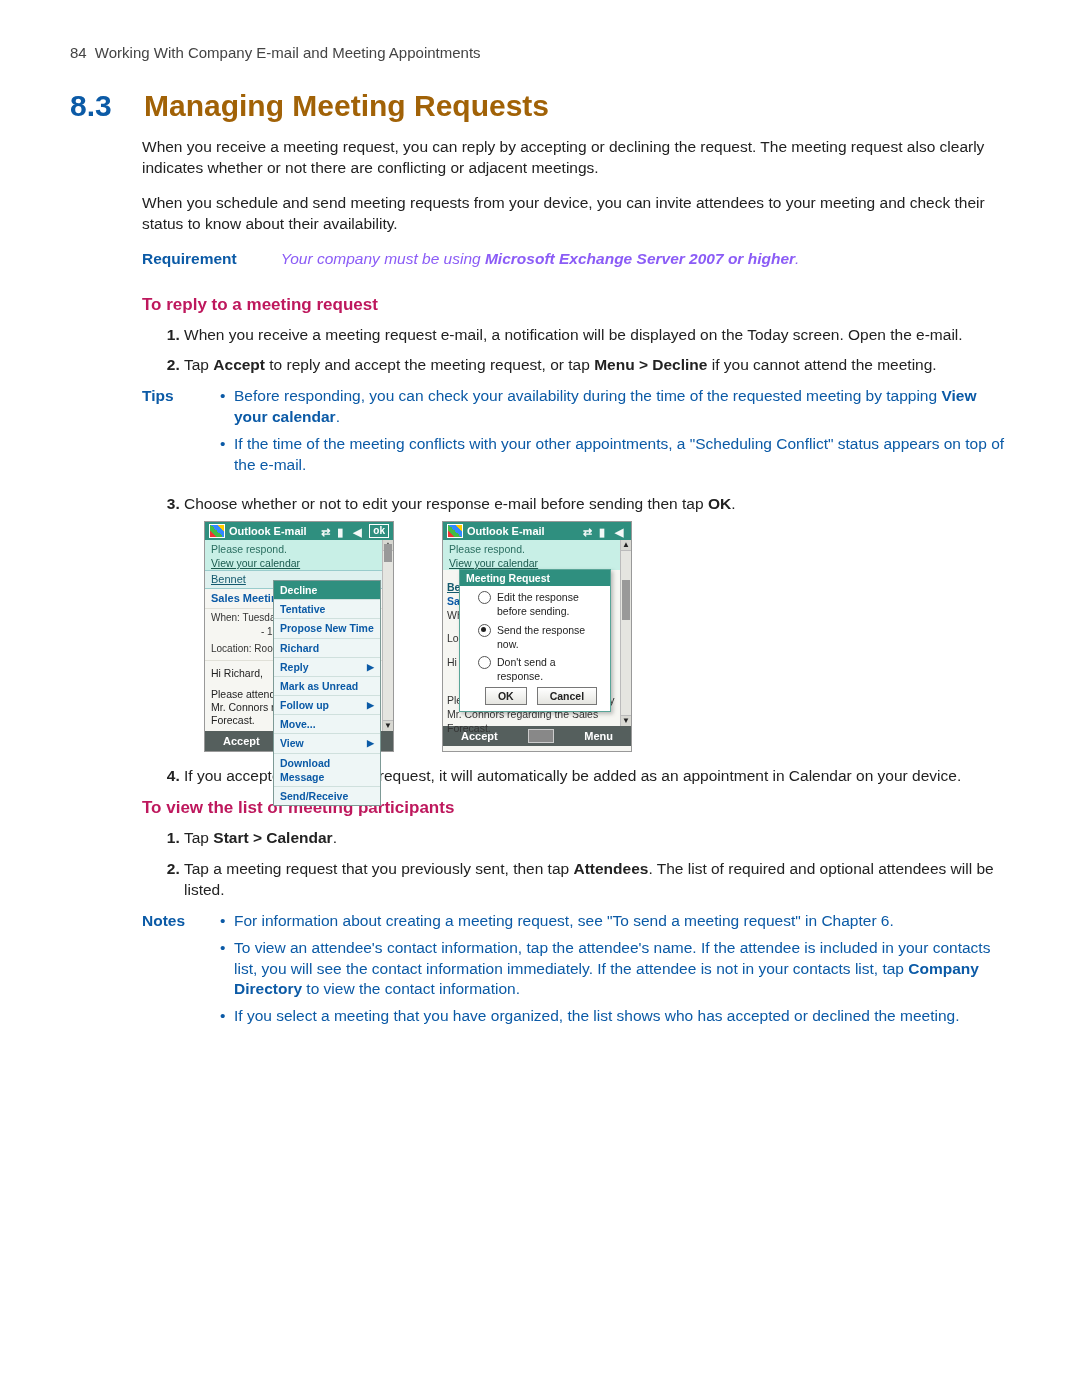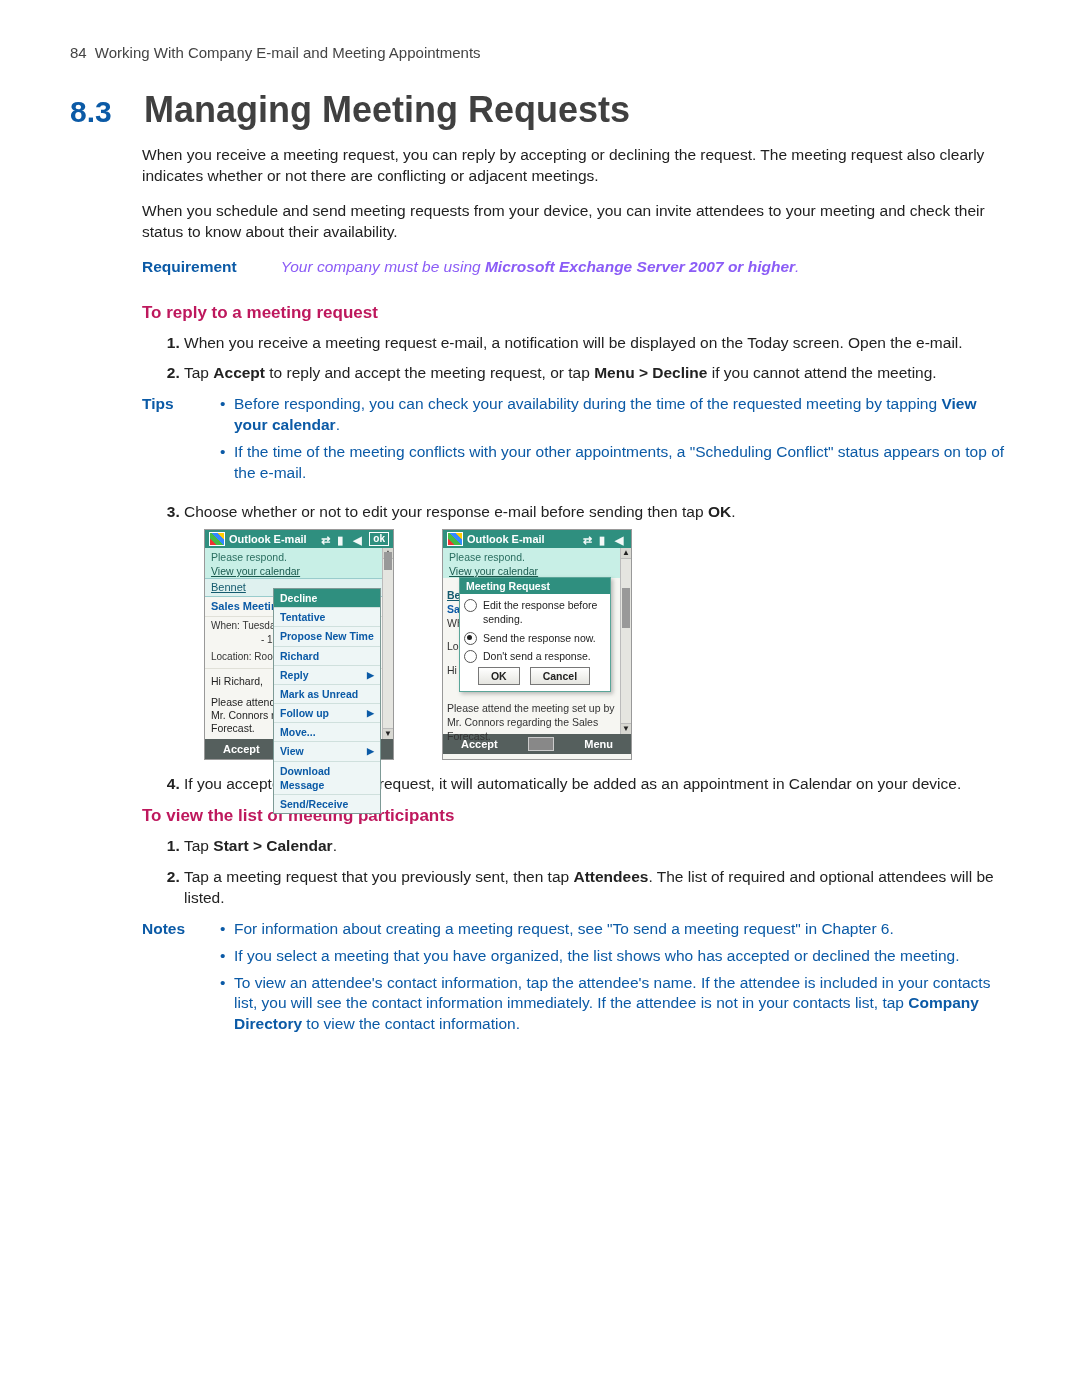--- a/index.html
+++ b/index.html
@@ -27,23 +27,23 @@
     align-items: baseline;
     gap: 18px;
   }
   .section-num {
     font-size: 30px;
     font-weight: 700;
     color: #0b5aa6;
     min-width: 56px;
   }
   .section-title {
-    font-size: 36px;
-    font-weight: 700;
-    color: #404040;
+    font-size: 30px;
+    font-weight: 700;
+    color: #a16207;
   }
   .body-block {
     margin-left: 72px;
     margin-top: 14px;
     font-size: 15.5px;
     line-height: 1.35;
     color: #222;
   }
   .para { margin: 0 0 14px 0; }
   .req-row {
@@ -221,21 +221,21 @@
     position: absolute;
     top: 29px; left: 16px; right: 20px;
     background: #fff;
     border: 1px solid #5aa598;
     box-shadow: 2px 2px 4px rgba(0,0,0,.25);
   }
   .dialog-title {
     background: #2f8f7f; color:#fff; font-weight:700;
     padding: 1px 6px; font-size: 10.5px;
   }
-  .dialog-body { padding: 4px 6px 6px 4px; }
+  .dialog-body { padding: 4px 6px 6px 18px; }
   .radio-row {
     display: flex; align-items: flex-start; gap: 6px;
     font-size: 10.5px; margin-bottom: 4px;
   }
   .radio {
     width: 11px; height: 11px; border: 1px solid #555; border-radius: 50%;
     display:inline-block; position:relative; flex-shrink:0; margin-top:1px;
   }
   .radio.checked::after {
     content:""; position:absolute; left:2px; top:2px; width:5px; height:5px;
@@ -451,21 +451,21 @@
       </li>
       <li>
         <span>Tap a meeting request that you previously sent, then tap </span><span class="b">Attendees</span><span>. The list of required and optional attendees will be listed.</span>
       </li>
     </ol>
 
     <div class="notes-row">
       <div class="notes-label">Notes</div>
       <ul class="blue-list">
         <li>For information about creating a meeting request, see "To send a meeting request" in Chapter 6.</li>
-        <li>If you select a meeting that you have organized, the list shows who has accepted or declined the meeting.</li>
         <li>
           <span>To view an attendee's contact information, tap the attendee's name. If the attendee is included in your contacts list, you will see the contact information immediately. If the attendee is not in your contacts list, tap </span><span class="blue-strong">Company Directory</span><span> to view the contact information.</span>
         </li>
+        <li>If you select a meeting that you have organized, the list shows who has accepted or declined the meeting.</li>
       </ul>
     </div>
 
   </div>
 </div>
 
 </body></html>

